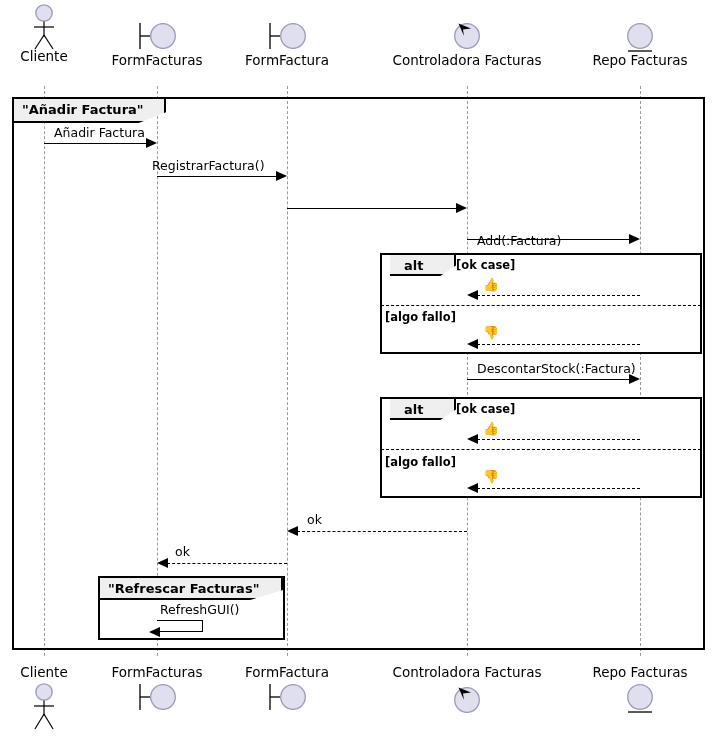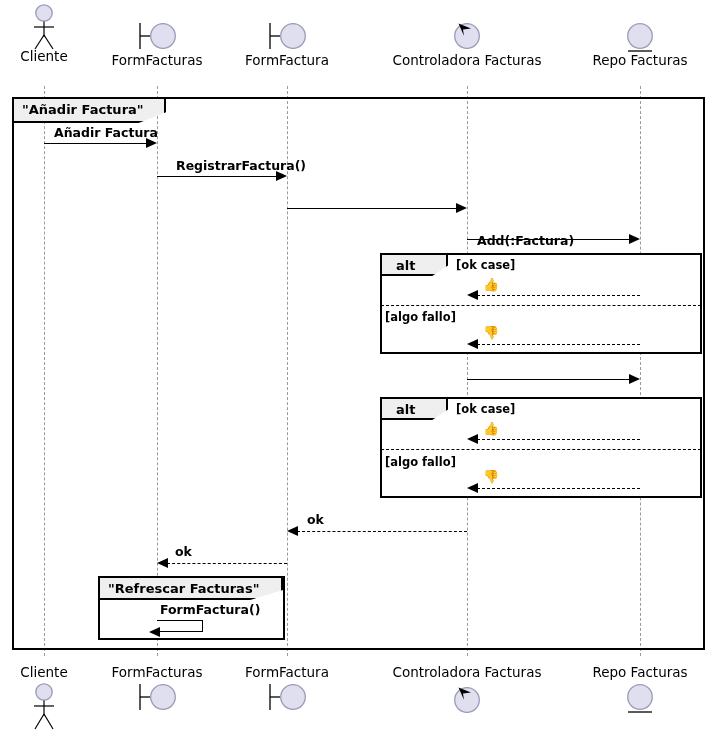--- a/index.html
+++ b/index.html
@@ -83,20 +83,21 @@
     font-size: 13px;
     color: #000;
     line-height: 22px;
     padding: 0 10px 0 8px;
     white-space: nowrap;
     clip-path: polygon(0 0, 100% 0, 100% 55%, 82% 100%, 0 100%);
   }
   .frame-tab.alt-tab {
     padding: 0 18px 0 14px;
     clip-path: polygon(0 0, 100% 0, 100% 50%, 76% 100%, 0 100%);
+    margin-left: 8px;
   }
   .guard {
     position: absolute;
     font-weight: bold;
     font-size: 11.5px;
     color: #000;
     white-space: nowrap;
   }
   .alt-sep {
     position: absolute;
@@ -112,21 +113,20 @@
   }
   .msg-line.ret {
     border-top: 1.4px dashed #000000;
   }
   .msg-label {
     position: absolute;
     font-size: 12.5px;
     color: #000000;
     white-space: nowrap;
     line-height: 14px;
-    font-weight: bold;
   }
   .arrow-head {
     position: absolute;
     width: 0;
     height: 0;
   }
   .arrow-head.right {
     border-top: 5px solid transparent;
     border-bottom: 5px solid transparent;
     border-left: 11px solid #000000;
@@ -217,21 +217,21 @@
   <div class="lifeline" style="left:467px; top:86px; height:570px;"></div>
   <div class="lifeline" style="left:640px; top:86px; height:570px;"></div>
 
   <div class="frame" style="left:12px; top:97px; width:693px; height:553px;"></div>
   <div class="frame-tab" style="left:14px; top:99px; width:152px; height:24px;">"Añadir Factura"</div>
 
   <div class="msg-label" style="left:54px; top:126px;">Añadir Factura</div>
   <div class="msg-line" style="left:44px; top:143px; width:104px;"></div>
   <div class="arrow-head right" style="left:146px; top:138px;"></div>
 
-  <div class="msg-label" style="left:176px; top:159px;">RegistrarFactura()</div>
+  <div class="msg-label" style="left:152px; top:159px;">RegistrarFactura()</div>
   <div class="msg-line" style="left:157px; top:176px; width:121px;"></div>
   <div class="arrow-head right" style="left:276px; top:171px;"></div>
 
   <div class="msg-line" style="left:287px; top:208px; width:171px;"></div>
   <div class="arrow-head right" style="left:456px; top:203px;"></div>
 
   <div class="msg-label" style="left:477px; top:234px;">Add(:Factura)</div>
   <div class="msg-line" style="left:467px; top:239px; width:164px;"></div>
   <div class="arrow-head right" style="left:629px; top:234px;"></div>
 
@@ -243,20 +243,21 @@
   <div class="msg-line ret" style="left:477px; top:295px; width:163px;"></div>
   <div class="arrow-head left" style="left:467px; top:290px;"></div>
 
   <div class="alt-sep" style="left:381px; top:305px; width:320px;"></div>
   <div class="guard" style="left:385px; top:310px;">[algo fallo]</div>
 
   <div class="emoji" style="left:483px; top:326px;">👎</div>
   <div class="msg-line ret" style="left:477px; top:344px; width:163px;"></div>
   <div class="arrow-head left" style="left:467px; top:339px;"></div>
 
+  <div class="msg-label" style="left:477px; top:362px;">DescontarStock(:Factura)</div>
   <div class="msg-line" style="left:467px; top:379px; width:164px;"></div>
   <div class="arrow-head right" style="left:629px; top:374px;"></div>
 
   <div class="frame-inner" style="left:380px; top:397px; width:322px; height:101px;"></div>
   <div class="frame-tab alt-tab" style="left:382px; top:399px; width:66px; height:21px;">alt</div>
   <div class="guard" style="left:456px; top:402px;">[ok case]</div>
 
   <div class="emoji" style="left:483px; top:422px;">👍</div>
   <div class="msg-line ret" style="left:477px; top:439px; width:163px;"></div>
   <div class="arrow-head left" style="left:467px; top:434px;"></div>
@@ -272,21 +273,21 @@
   <div class="msg-line ret" style="left:297px; top:531px; width:170px;"></div>
   <div class="arrow-head left" style="left:287px; top:526px;"></div>
 
   <div class="msg-label" style="left:175px; top:545px;">ok</div>
   <div class="msg-line ret" style="left:167px; top:563px; width:120px;"></div>
   <div class="arrow-head left" style="left:157px; top:558px;"></div>
 
   <div class="frame-inner" style="left:98px; top:576px; width:187px; height:64px;"></div>
   <div class="frame-tab" style="left:100px; top:578px; width:183px; height:22px;">"Refrescar Facturas"</div>
 
-  <div class="msg-label" style="left:160px; top:603px;">FormFactura()</div>
+  <div class="msg-label" style="left:160px; top:603px;">RefreshGUI()</div>
   <div class="self-msg" style="left:157px; top:620px; width:46px; height:12px;"></div>
   <div class="arrow-head left" style="left:149px; top:627px;"></div>
 
   <div class="participant" style="left:44px; top:664px;">
     <div class="part-label">Cliente</div>
     <div class="icon-wrap" style="margin-top:3px;">
       <svg class="actor-icon" width="22" height="48" viewBox="0 0 22 48">
         <circle cx="11" cy="9" r="8.2" fill="#dfdfef" stroke="#9b9bb5" stroke-width="1.3"></circle>
         <line x1="11" y1="17.5" x2="11" y2="33" stroke="#000" stroke-width="1.2"></line>
         <line x1="1" y1="23" x2="21" y2="23" stroke="#000" stroke-width="1.2"></line>

